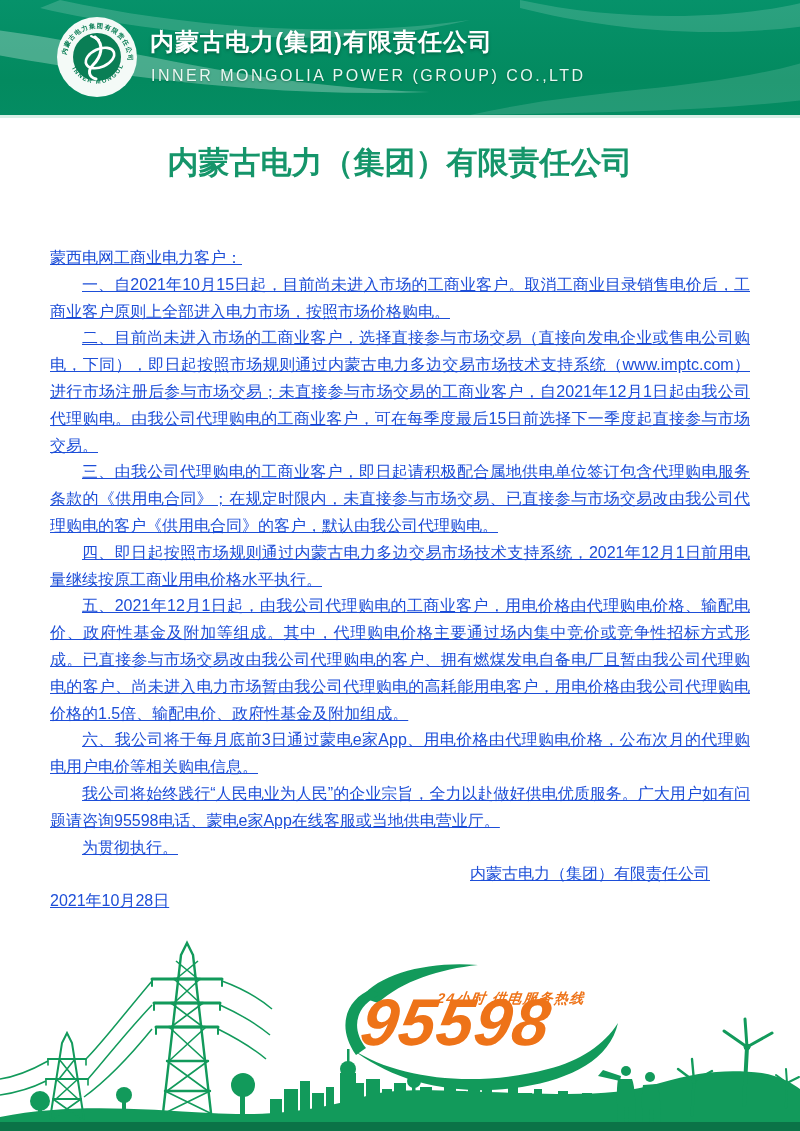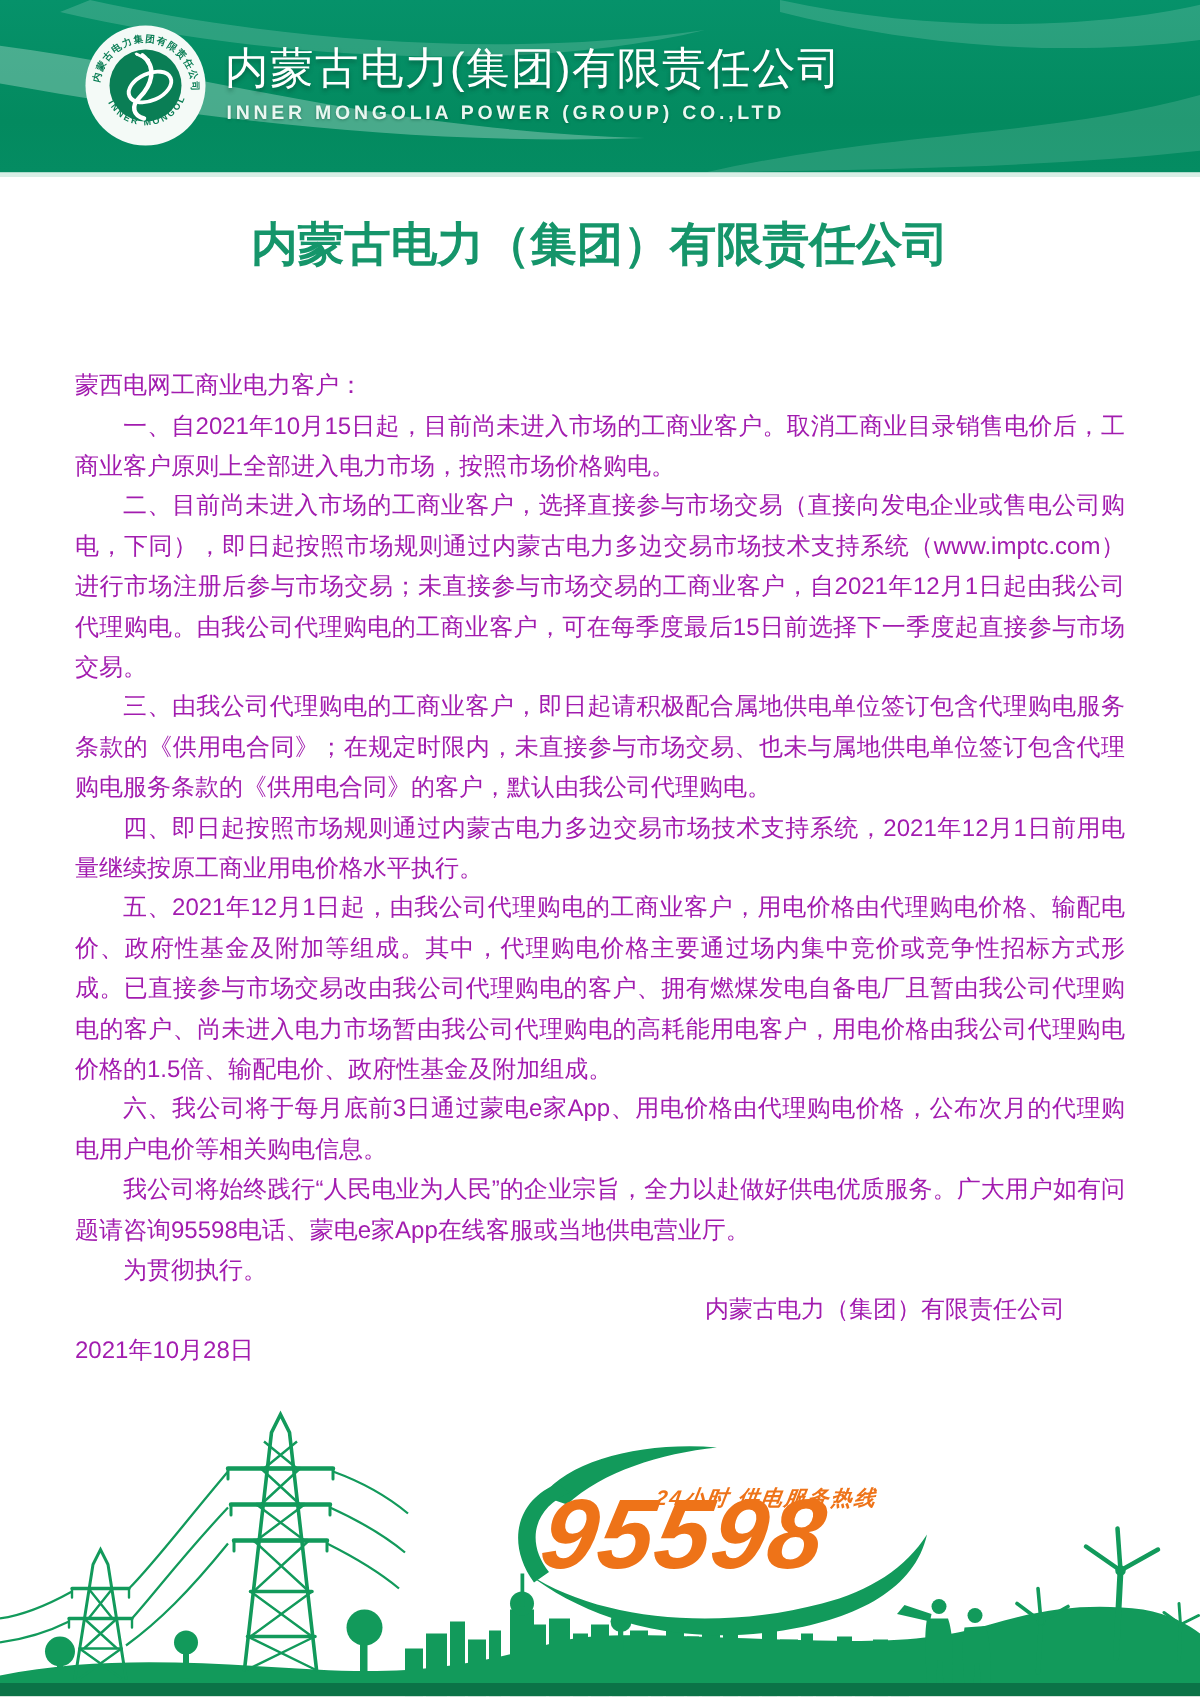--- a/index.html
+++ b/index.html
@@ -11,40 +11,41 @@
   
   .header{
     position:absolute;top:0;left:0;width:800px;height:115px;
     background:linear-gradient(180deg,#06926a 0%,#038a5f 70%,#048c62 100%);
     border-bottom:3px solid #d8efe6;
   }
   .header-decor{position:absolute;top:0;left:0;}
   .logo{position:absolute;top:15px;left:55px;width:84px;height:84px;}
   .company-cn{
     position:absolute;left:150px;top:26px;
-    color:#ffffff;font-size:29px;font-weight:normal;letter-spacing:1px;
+    color:#ffffff;font-size:24px;font-weight:bold;letter-spacing:1px;
     text-shadow:0 2px 3px rgba(0,60,40,.45);white-space:nowrap;
   }
   .company-en{
     position:absolute;left:151px;top:67px;
-    color:#eaf7f1;font-size:13px;font-weight:bold;letter-spacing:2.5px;
+    color:#eaf7f1;font-size:16px;font-weight:normal;letter-spacing:2.5px;
     text-shadow:0 1px 2px rgba(0,60,40,.4);white-space:nowrap;
   }
   
   .doc-title{
     margin:139px 0 0 0;text-align:center;
     font-family:"Liberation Serif","DejaVu Serif",serif;
     font-weight:bold;font-size:31px;line-height:47px;color:#15956a;
     position:absolute;top:0;left:0;width:800px;
   }
   
   .doc-body{
     position:absolute;top:245px;left:50px;width:700px;
-    font-size:16px;line-height:26.8px;color:#a21caf;
+    font-size:16px;line-height:26.8px;color:#1d4ed8;
     text-align:justify;
+    text-decoration:underline;
   }
   .doc-body p{margin:0;text-indent:2em;}
   .doc-body p.salutation{text-indent:0;}
   .doc-body p.sig{text-align:right;text-indent:0;padding-right:40px;}
   .doc-body p.date{text-align:left;text-indent:0;padding-right:104px;}
   
   .footer{position:absolute;left:0;bottom:0;width:800px;height:200px;pointer-events:none;}
   .footer svg{position:absolute;left:0;top:0;}
   .hotline-label{
     position:absolute;left:437px;top:59px;
@@ -95,21 +96,21 @@
   </div>
 
   <div class="doc-title">
     <div>内蒙古电力（集团）有限责任公司</div>
   </div>
 
   <div class="doc-body">
     <p class="salutation">蒙西电网工商业电力客户：</p>
     <p class="para">一、自2021年10月15日起，目前尚未进入市场的工商业客户。取消工商业目录销售电价后，工商业客户原则上全部进入电力市场，按照市场价格购电。</p>
     <p class="para">二、目前尚未进入市场的工商业客户，选择直接参与市场交易（直接向发电企业或售电公司购电，下同），即日起按照市场规则通过内蒙古电力多边交易市场技术支持系统（www.imptc.com）进行市场注册后参与市场交易；未直接参与市场交易的工商业客户，自2021年12月1日起由我公司代理购电。由我公司代理购电的工商业客户，可在每季度最后15日前选择下一季度起直接参与市场交易。</p>
-    <p class="para">三、由我公司代理购电的工商业客户，即日起请积极配合属地供电单位签订包含代理购电服务条款的《供用电合同》；在规定时限内，未直接参与市场交易、也未与属地供电单位签订包含代理购电服务条款的《供用电合同》的客户，默认由我公司代理购电。</p>
+    <p class="para">三、由我公司代理购电的工商业客户，即日起请积极配合属地供电单位签订包含代理购电服务条款的《供用电合同》；在规定时限内，未直接参与市场交易、已直接参与市场交易改由我公司代理购电的客户《供用电合同》的客户，默认由我公司代理购电。</p>
     <p class="para">四、即日起按照市场规则通过内蒙古电力多边交易市场技术支持系统，2021年12月1日前用电量继续按原工商业用电价格水平执行。</p>
     <p class="para">五、2021年12月1日起，由我公司代理购电的工商业客户，用电价格由代理购电价格、输配电价、政府性基金及附加等组成。其中，代理购电价格主要通过场内集中竞价或竞争性招标方式形成。已直接参与市场交易改由我公司代理购电的客户、拥有燃煤发电自备电厂且暂由我公司代理购电的客户、尚未进入电力市场暂由我公司代理购电的高耗能用电客户，用电价格由我公司代理购电价格的1.5倍、输配电价、政府性基金及附加组成。</p>
     <p class="para">六、我公司将于每月底前3日通过蒙电e家App、用电价格由代理购电价格，公布次月的代理购电用户电价等相关购电信息。</p>
     <p class="para">我公司将始终践行“人民电业为人民”的企业宗旨，全力以赴做好供电优质服务。广大用户如有问题请咨询95598电话、蒙电e家App在线客服或当地供电营业厅。</p>
     <p class="para">为贯彻执行。</p>
     <p class="sig">内蒙古电力（集团）有限责任公司</p>
     <p class="date">2021年10月28日</p>
   </div>
 
   <div class="footer">

